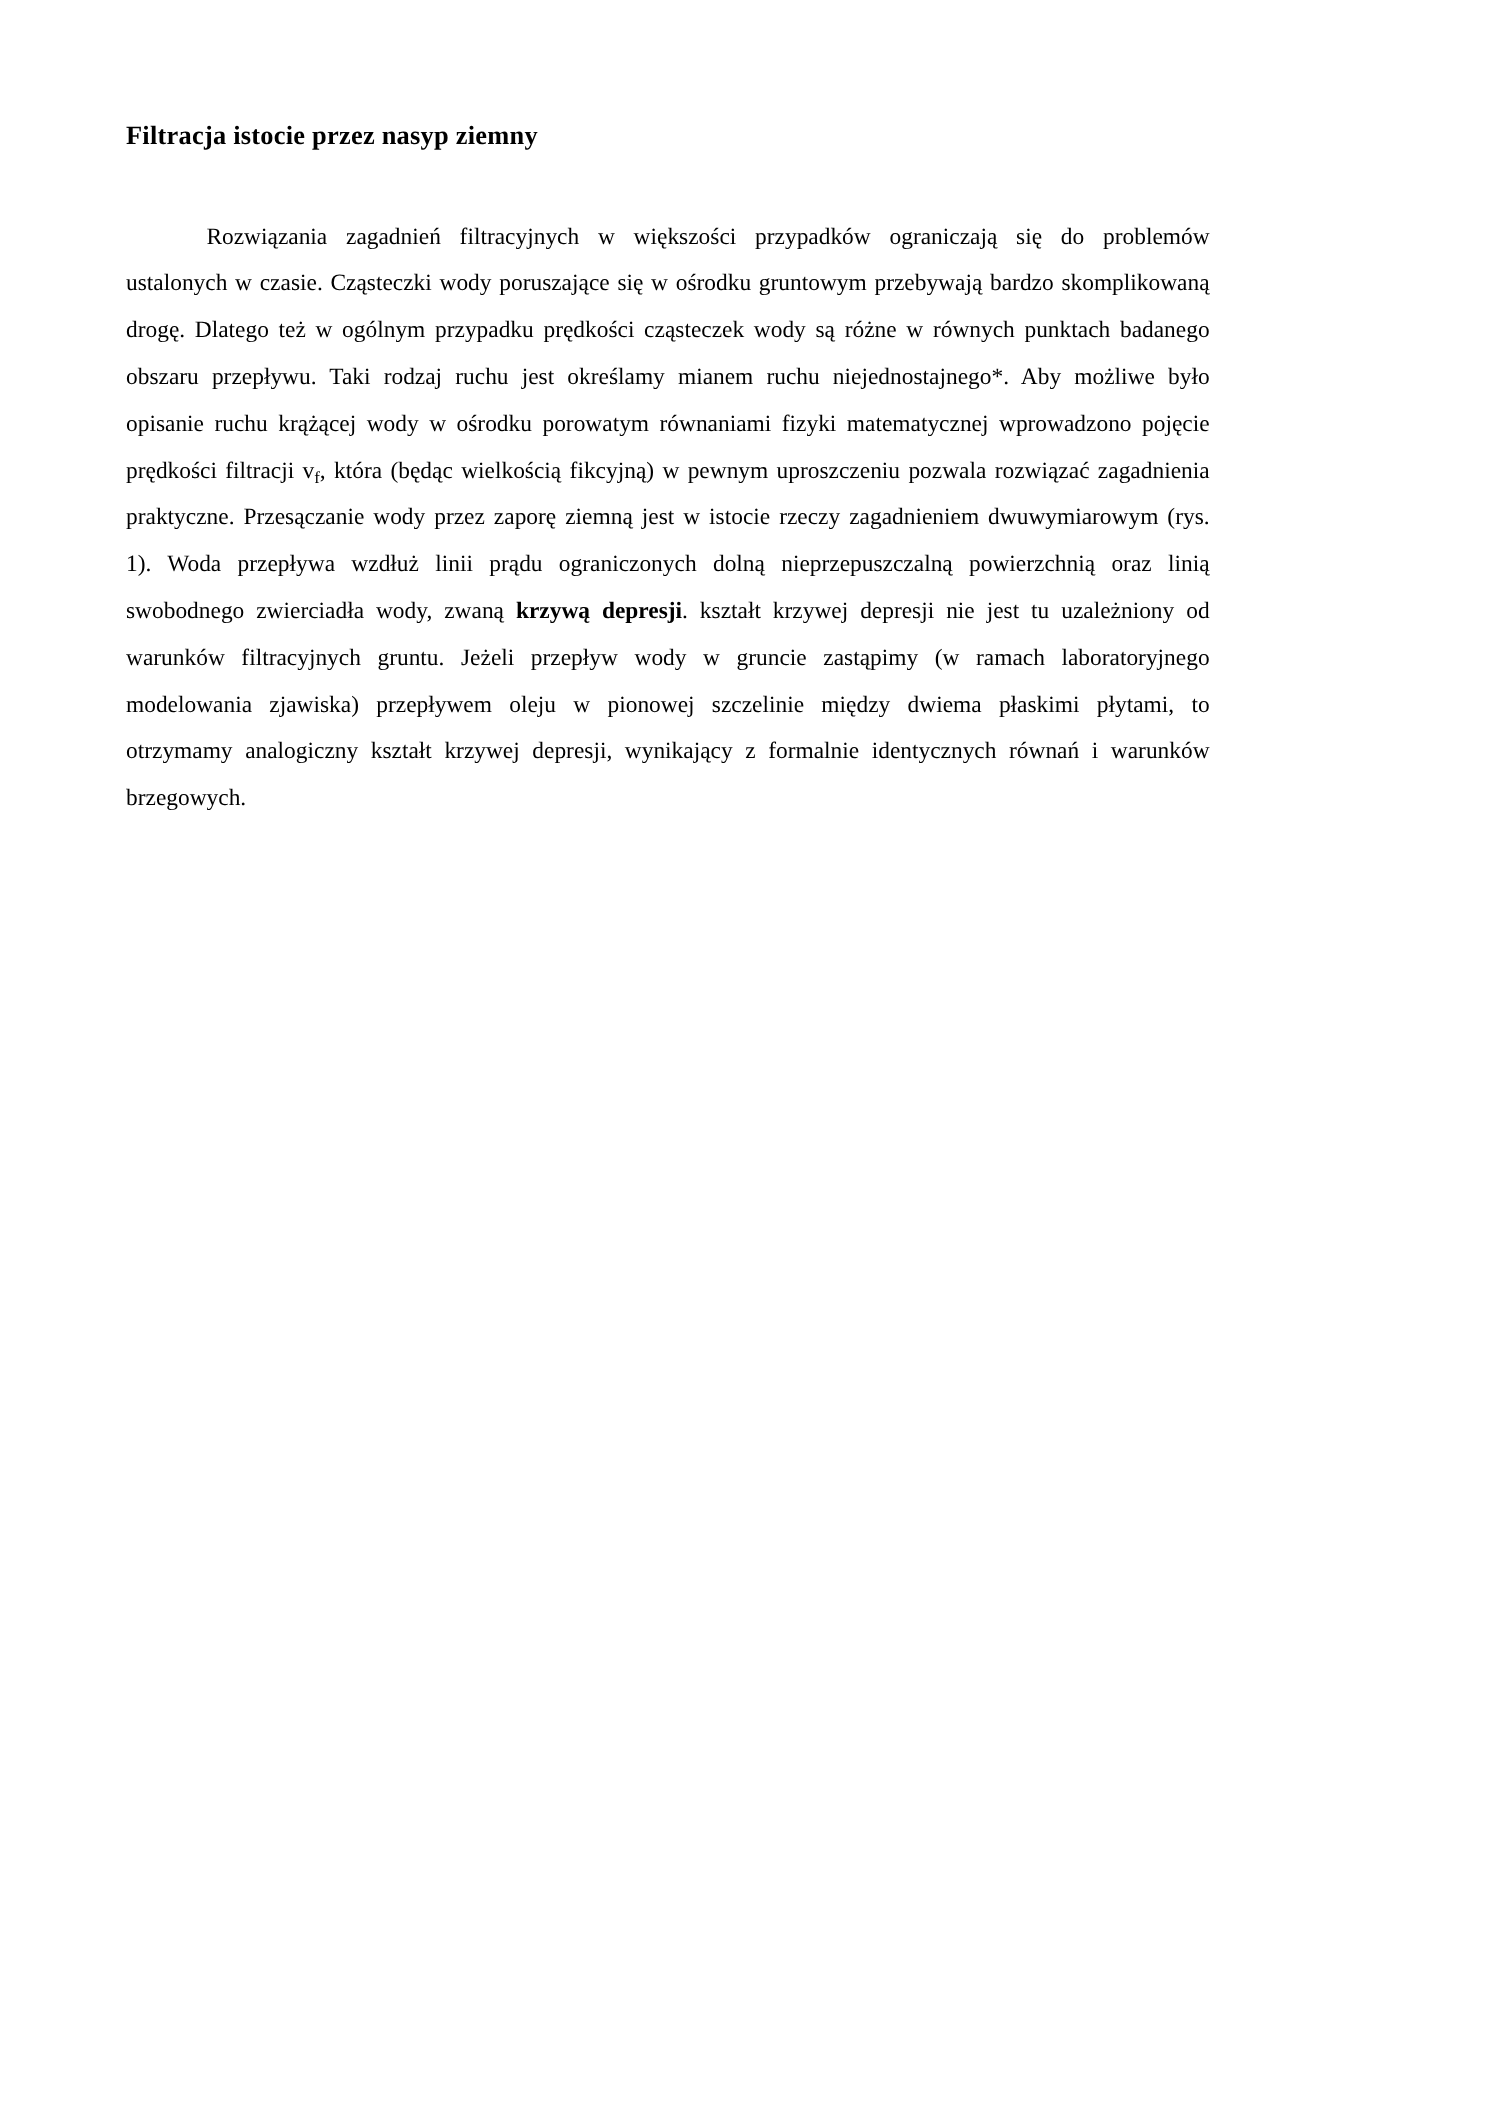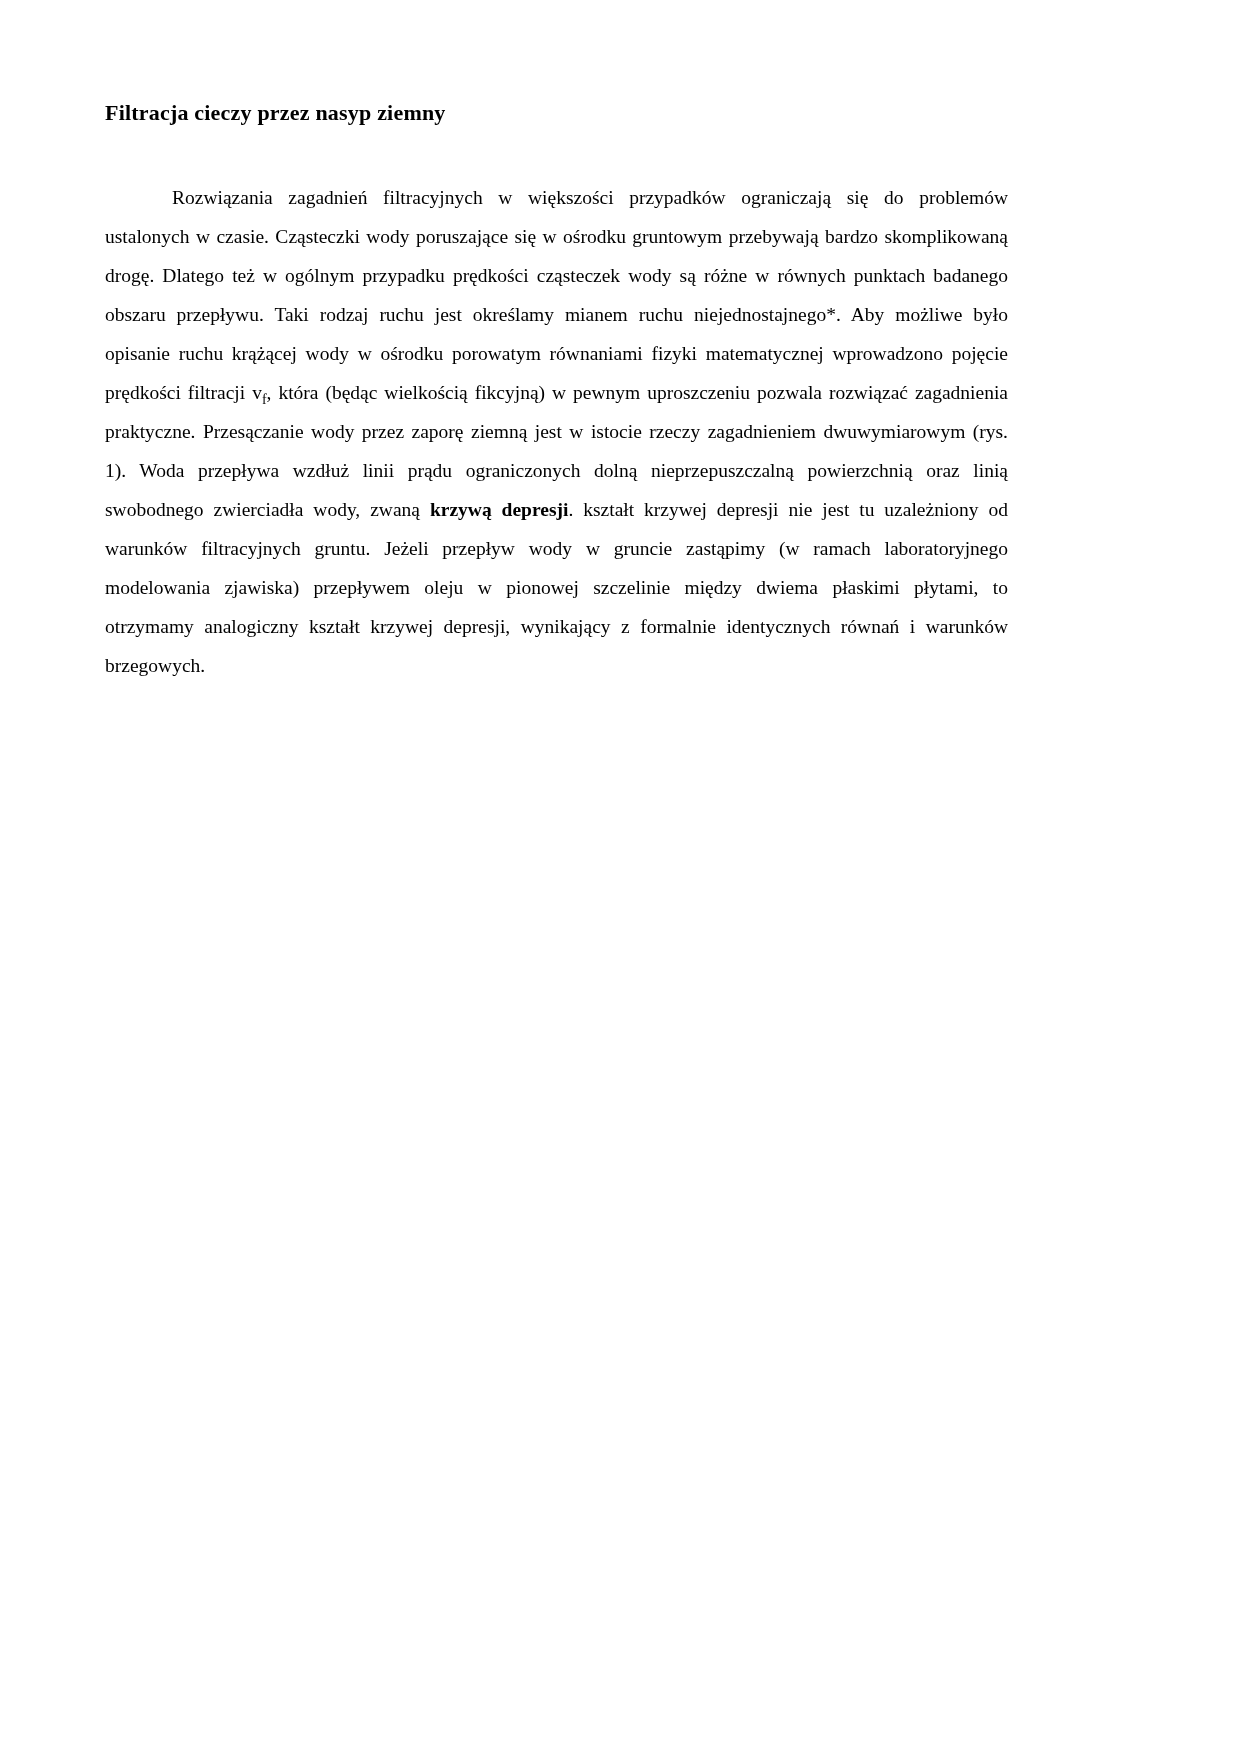--- a/index.html
+++ b/index.html
@@ -41,17 +41,17 @@
   .velocity sub {
     font-size: 14px;
     line-height: 0;
   }
 </style>
 </head>
 <body>
 
 <div class="page">
 
-  <h1 class="doc-title">Filtracja cieczy przez nasyp ziemny</h1>
+  <h1 class="doc-title">Filtracja istocie przez nasyp ziemny</h1>
 
   <p class="body-paragraph"><span>Rozwiązania zagadnień filtracyjnych w większości przypadków ograniczają się do problemów ustalonych w czasie. Cząsteczki wody poruszające się w ośrodku gruntowym przebywają bardzo skomplikowaną drogę. Dlatego też w ogólnym przypadku prędkości cząsteczek wody są różne w równych punktach badanego obszaru przepływu. Taki rodzaj ruchu jest określamy mianem ruchu niejednostajnego*. Aby możliwe było opisanie ruchu krążącej wody w ośrodku porowatym równaniami fizyki matematycznej wprowadzono pojęcie prędkości filtracji </span><span class="velocity"><span>v</span><sub>f</sub></span><span>, która (będąc wielkością fikcyjną) w pewnym uproszczeniu pozwala rozwiązać zagadnienia praktyczne. Przesączanie wody przez zaporę ziemną jest w istocie rzeczy zagadnieniem dwuwymiarowym (rys. 1). Woda przepływa wzdłuż linii prądu ograniczonych dolną nieprzepuszczalną powierzchnią oraz linią swobodnego zwierciadła wody, zwaną </span><b>krzywą depresji</b><span>. kształt krzywej depresji nie jest tu uzależniony od warunków filtracyjnych gruntu. Jeżeli przepływ wody w gruncie zastąpimy (w ramach laboratoryjnego modelowania zjawiska) przepływem oleju w pionowej szczelinie między dwiema płaskimi płytami, to otrzymamy analogiczny kształt krzywej depresji, wynikający z formalnie identycznych równań i warunków brzegowych.</span></p>
 
 </div>
 
 </body></html>

